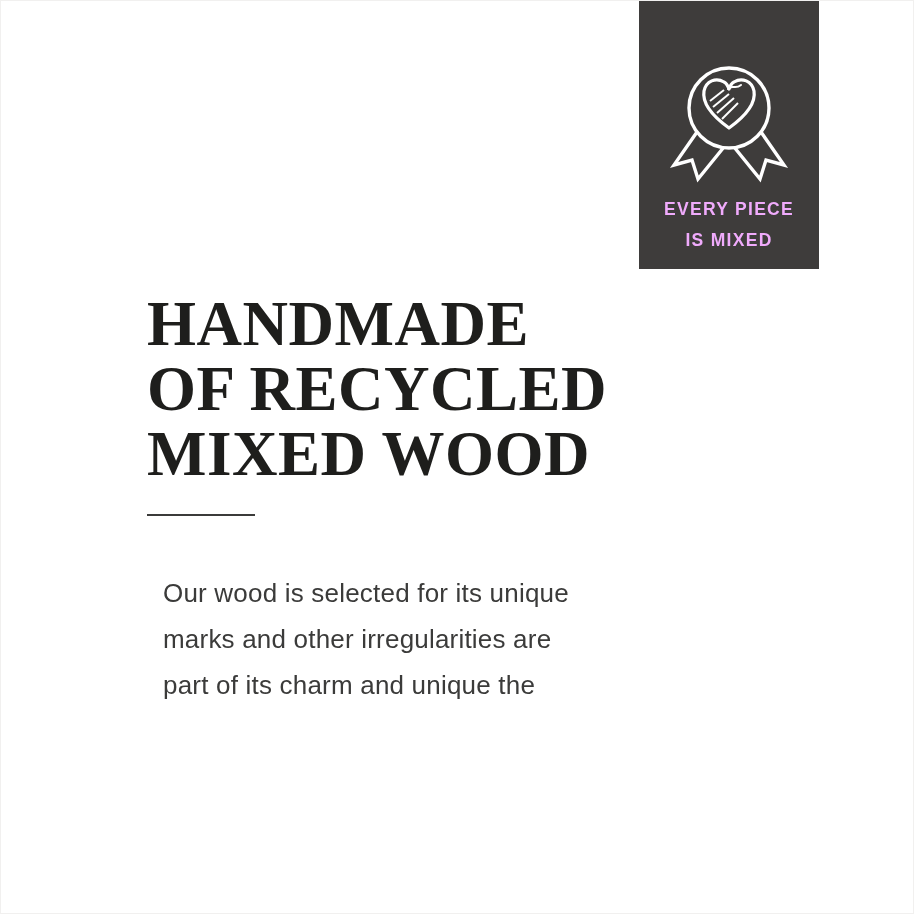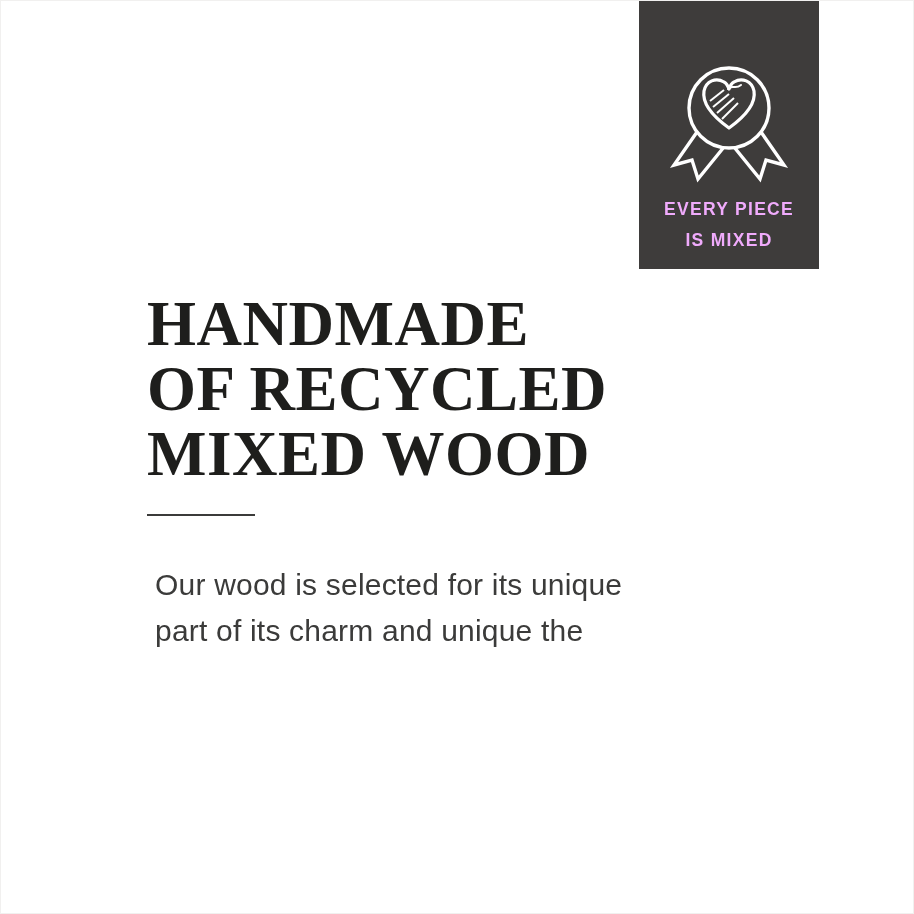--- a/index.html
+++ b/index.html
@@ -58,22 +58,22 @@
     left: 146px;
     top: 513px;
     width: 108px;
     height: 2px;
     background: #3B3B3A;
   }
   .body-text {
     position: absolute;
     left: 146px;
     top: 553px;
-    margin: 8px;
-    font-size: 30px;
+    margin: 16px;
+    font-size: 26px;
     line-height: 46px;
     letter-spacing: 0.2px;
     font-weight: 400;
     color: #3B3B3A;
     white-space: nowrap;
   }
 </style>
 </head>
 <body>
 
@@ -107,16 +107,17 @@
   <h1 class="heading">
     <div>HANDMADE</div>
     <div>OF RECYCLED</div>
     <div>MIXED WOOD</div>
   </h1>
 
   <div class="divider"></div>
 
   <p class="body-text">
     <span style="display:block">Our wood is selected for its unique</span>
+    <span style="display:block">marks and other irregularities are</span>
     <span style="display:block">part of its charm and unique the</span>
   </p>
 
 </div>
 
 </body></html>

